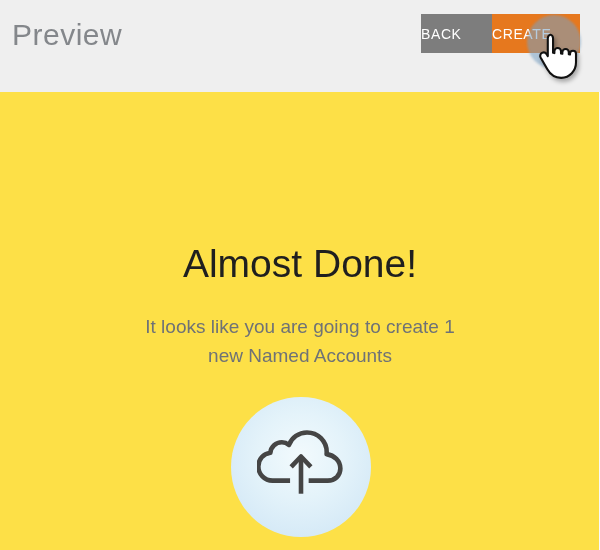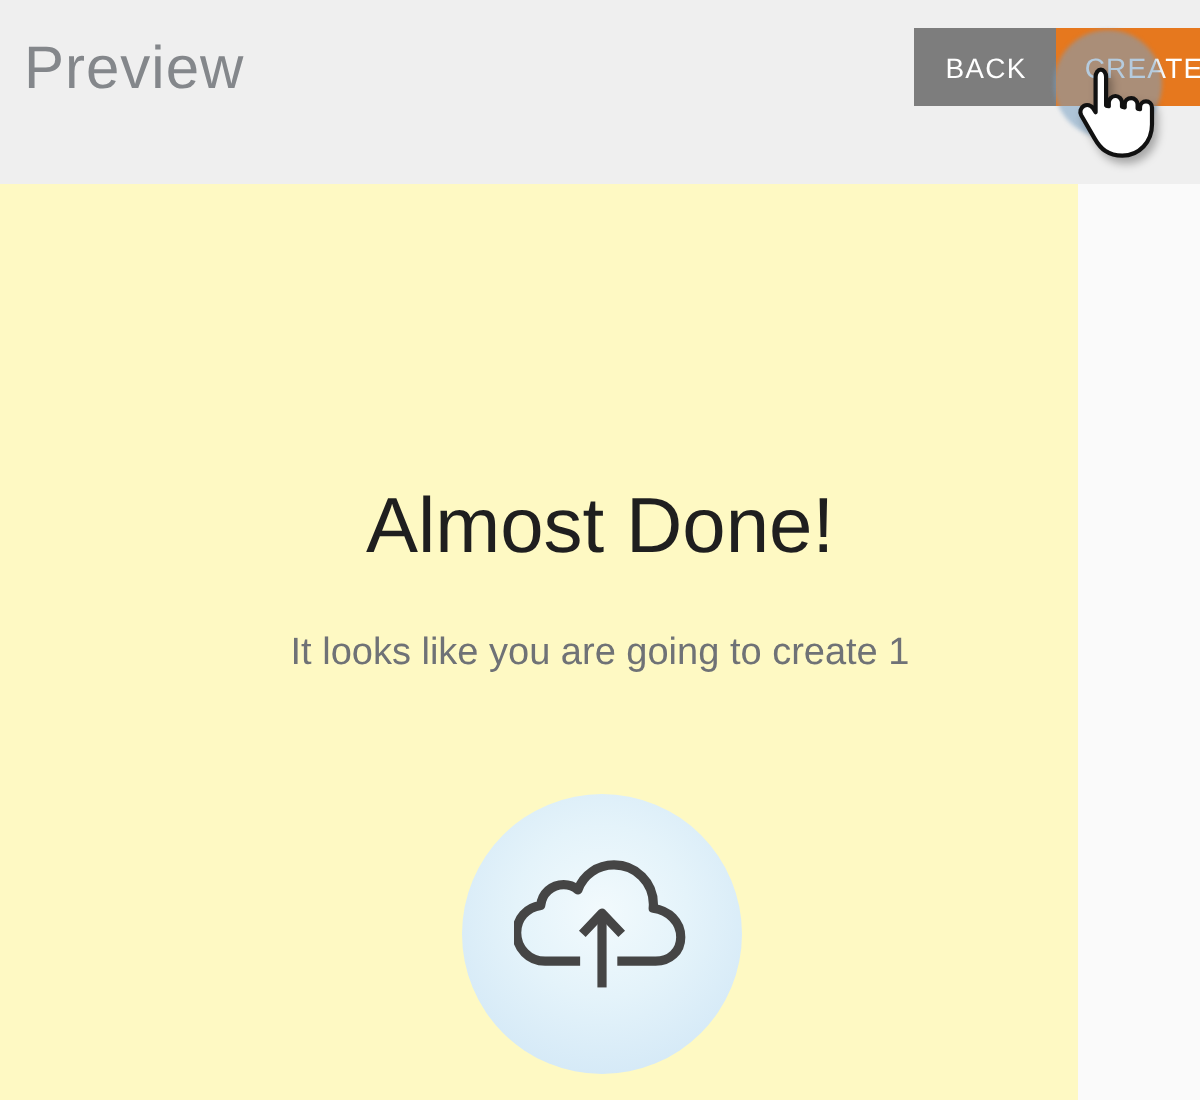--- a/index.html
+++ b/index.html
@@ -27,31 +27,30 @@
     letter-spacing:0.5px;
     color:#84878b;
   }
   .btn{
     position:absolute;top:14px;height:39px;
     border:none;cursor:pointer;
     color:#ffffff;
     font-family:"Liberation Sans","DejaVu Sans",sans-serif;
     font-size:14px;font-weight:500;
     letter-spacing:0.6px;
-    text-align:center;
+    text-align:left;
     padding:0;
-    margin-left:36px;
   }
   .btn-back{left:421px;width:72px;background:#7d7d7d;}
   .btn-create{left:492px;width:88px;background:#e6781e;}
   
   .content{
     position:absolute;left:0;top:92px;
-    width:539px;height:458px;
-    background:#fef9c3;
+    width:599px;height:458px;
+    background:#fde047;
   }
   .heading{
     position:absolute;left:0;top:150px;
     width:600px;margin:0;
     text-align:center;
     font-size:39px;line-height:44px;
     font-weight:300;
     color:#1f1f1f;
   }
   .message{
@@ -93,21 +92,21 @@
 <div class="screen">
 
   <div class="header">
     <h1 class="page-title">Preview</h1>
     <button class="btn btn-back">BACK</button>
     <button class="btn btn-create">CREATE</button>
   </div>
 
   <div class="content">
     <h2 class="heading">Almost Done!</h2>
-    <p class="message"><span>It looks like you are going to create 1</span><br></p>
+    <p class="message"><span>It looks like you are going to create 1</span><br><span>new Named Accounts</span></p>
 
     <div class="upload-circle">
       <svg class="cloud-svg" width="88" height="70" viewBox="0 0 80 64" fill="none">
         <path d="M30 49 H14 C6.5 49 1 43 1 36 C1 29.5 5.5 24.5 12 23.5 C12.5 18 17 14 22.5 14 C25 14 27.2 14.9 29 16.4 C31.5 9.5 38 5 45.5 5 C55.5 5 63.5 13 63.5 23 C63.5 23.6 63.45 24.2 63.4 24.8 C70.5 25.8 76 31 76 38 C76 44.5 71 49 64.5 49 H47" stroke="#454545" stroke-width="4.2" stroke-linejoin="round"></path>
         <path d="M40 61 V28" stroke="#454545" stroke-width="4.2"></path>
         <path d="M31 36.5 L40 27 L49 36.5" stroke="#454545" stroke-width="4.2" stroke-linejoin="round"></path>
       </svg>
     </div>
   </div>
 

